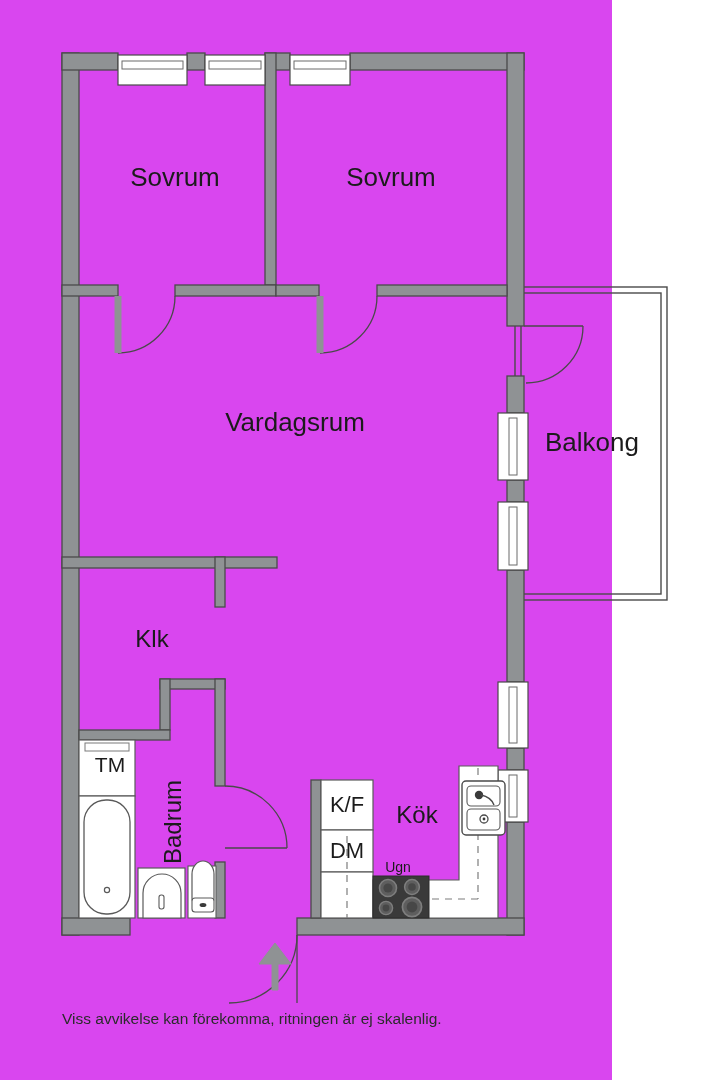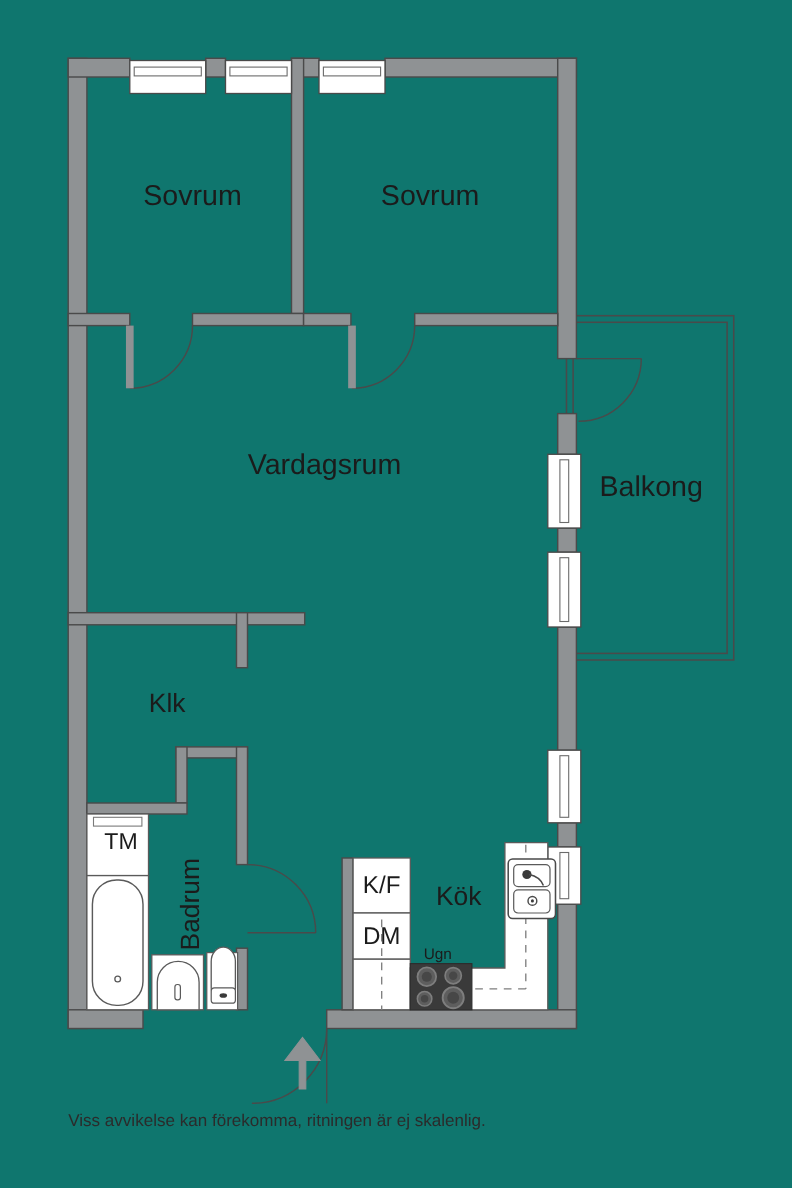--- a/index.html
+++ b/index.html
@@ -9,23 +9,23 @@
   }
   body {
     width: 720px;
     height: 1080px;
     font-family: "Liberation Sans", sans-serif;
     overflow: hidden;
     position: relative;
   }
   #plan-root {
     position: relative;
-    width: 720px;
+    width: 612px;
     height: 1080px;
-    background: #0f766e;
+    background: #d946ef;
     text-decoration: underline;
   }
   #floorplan-svg {
     position: absolute;
     left: 0;
     top: 0;
     width: 720px;
     height: 1080px;
     display: block;
   }

